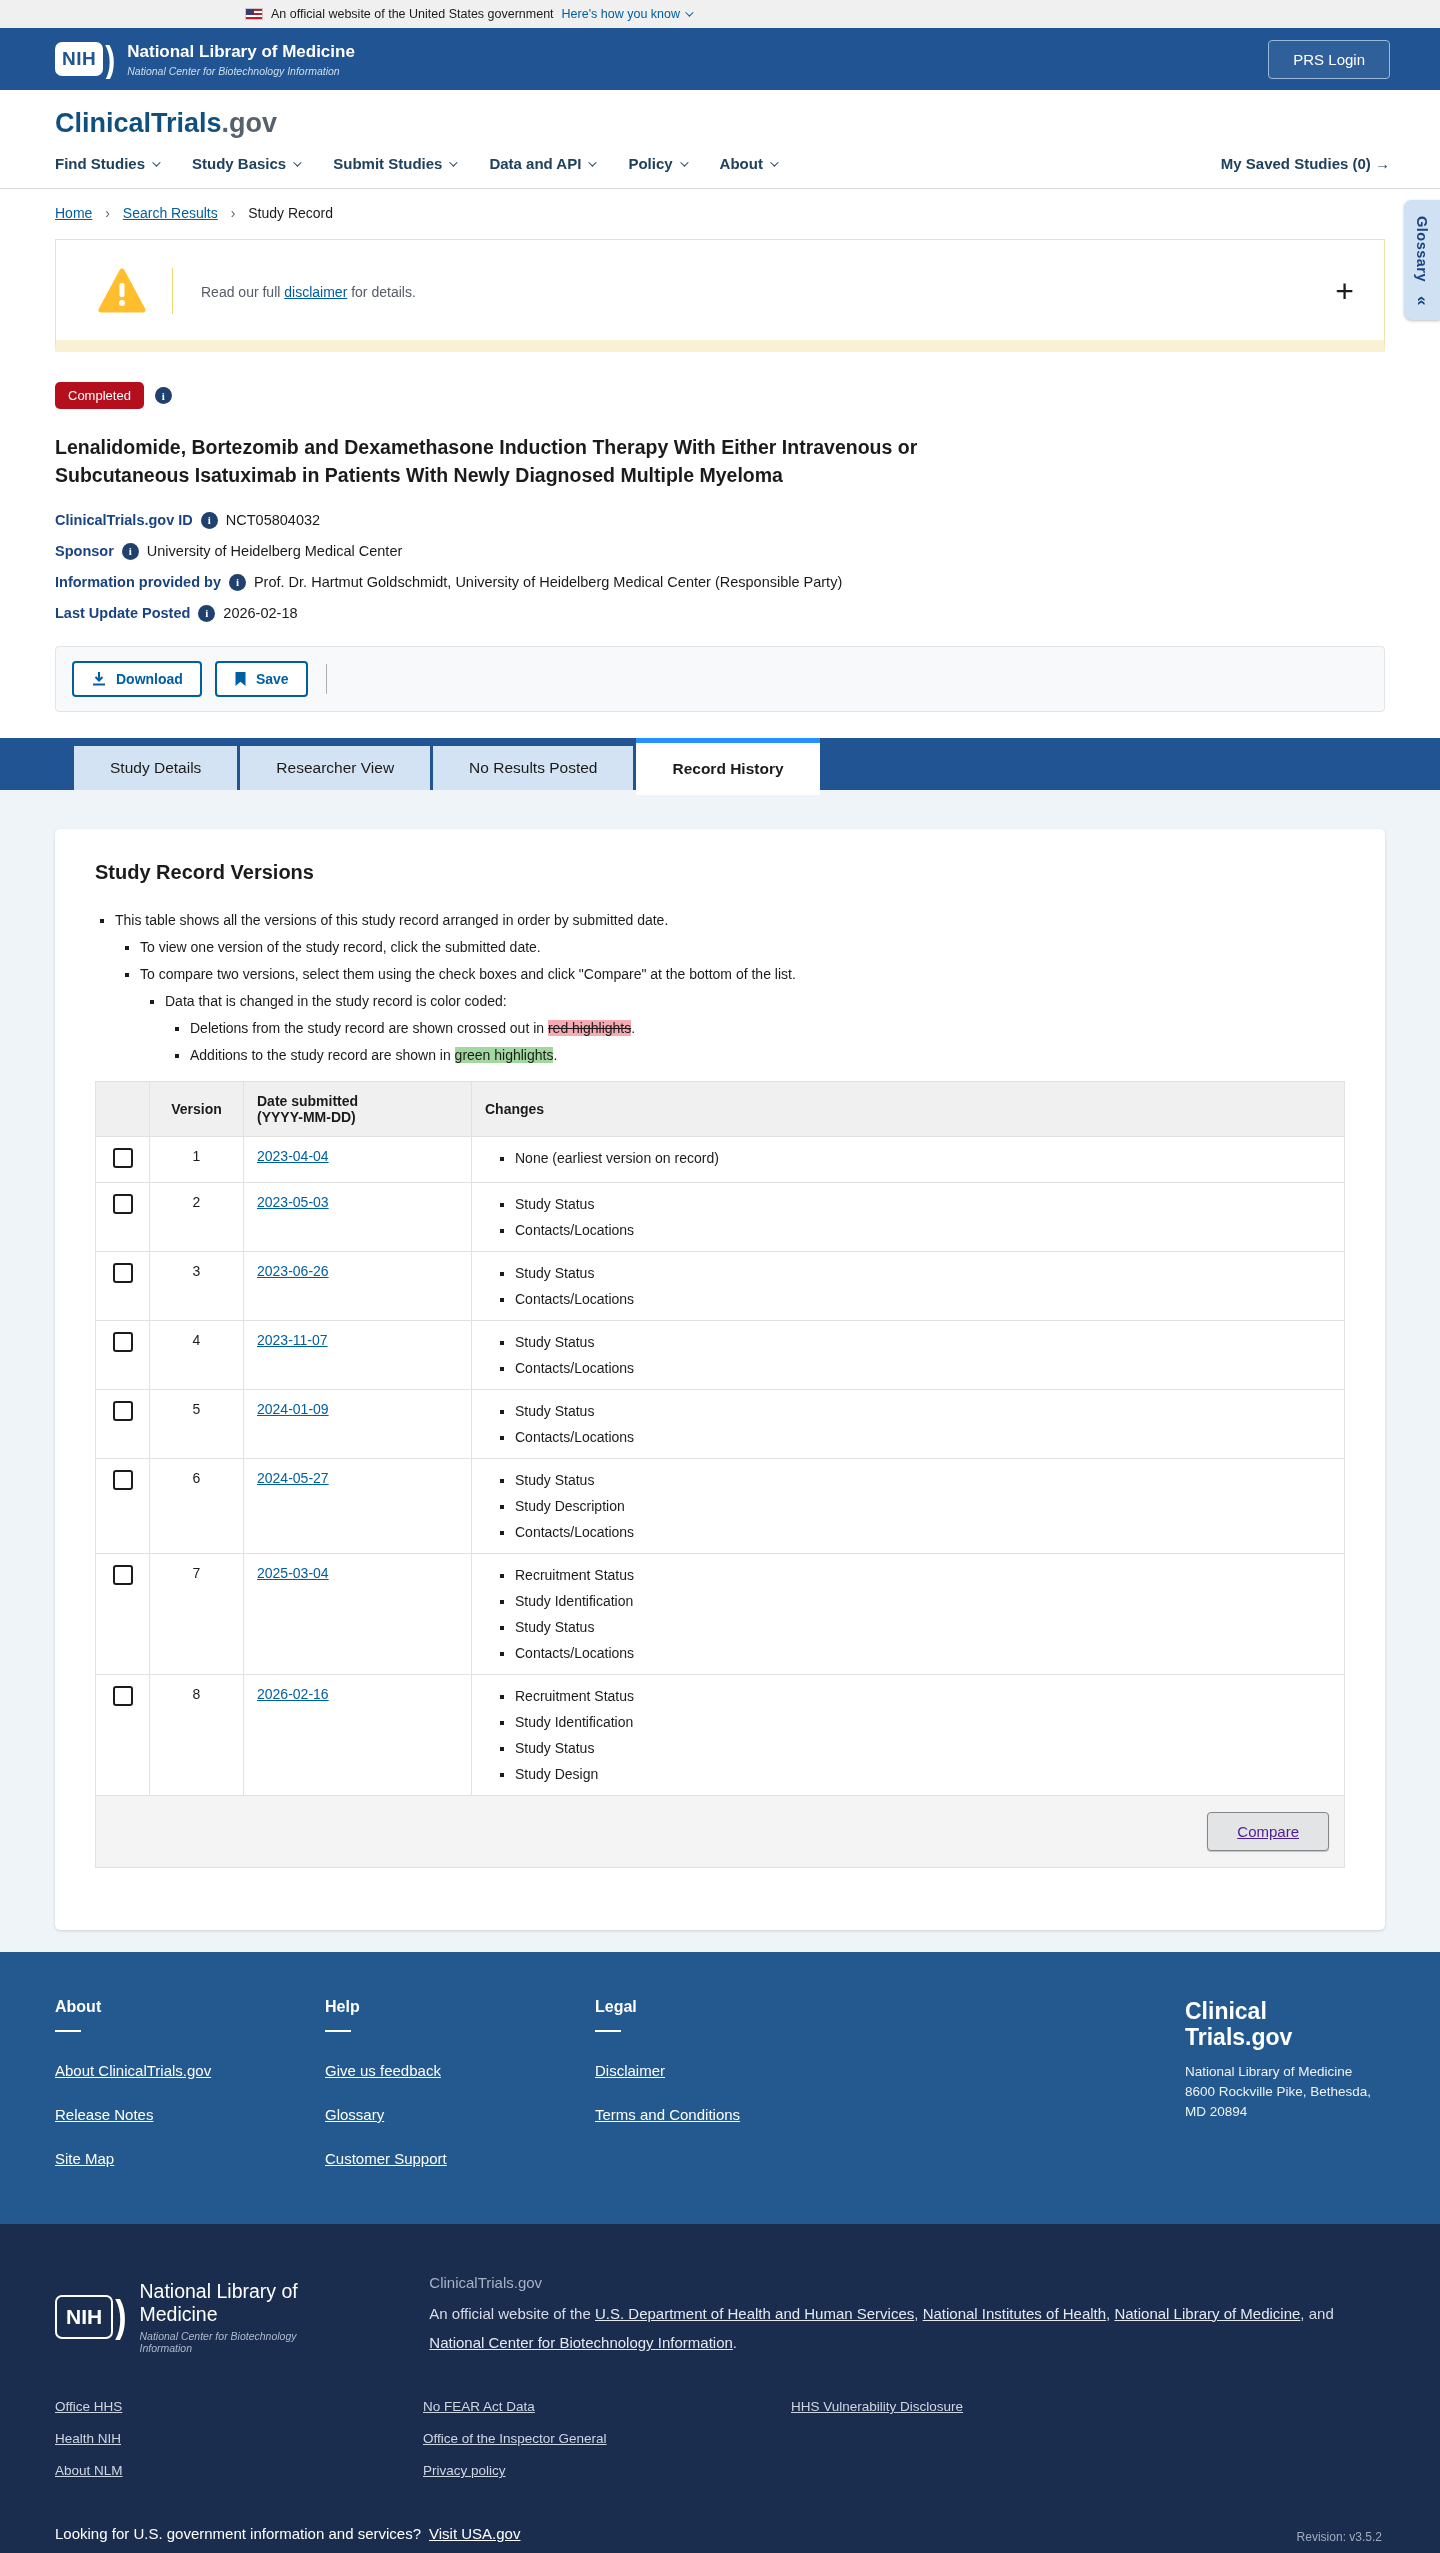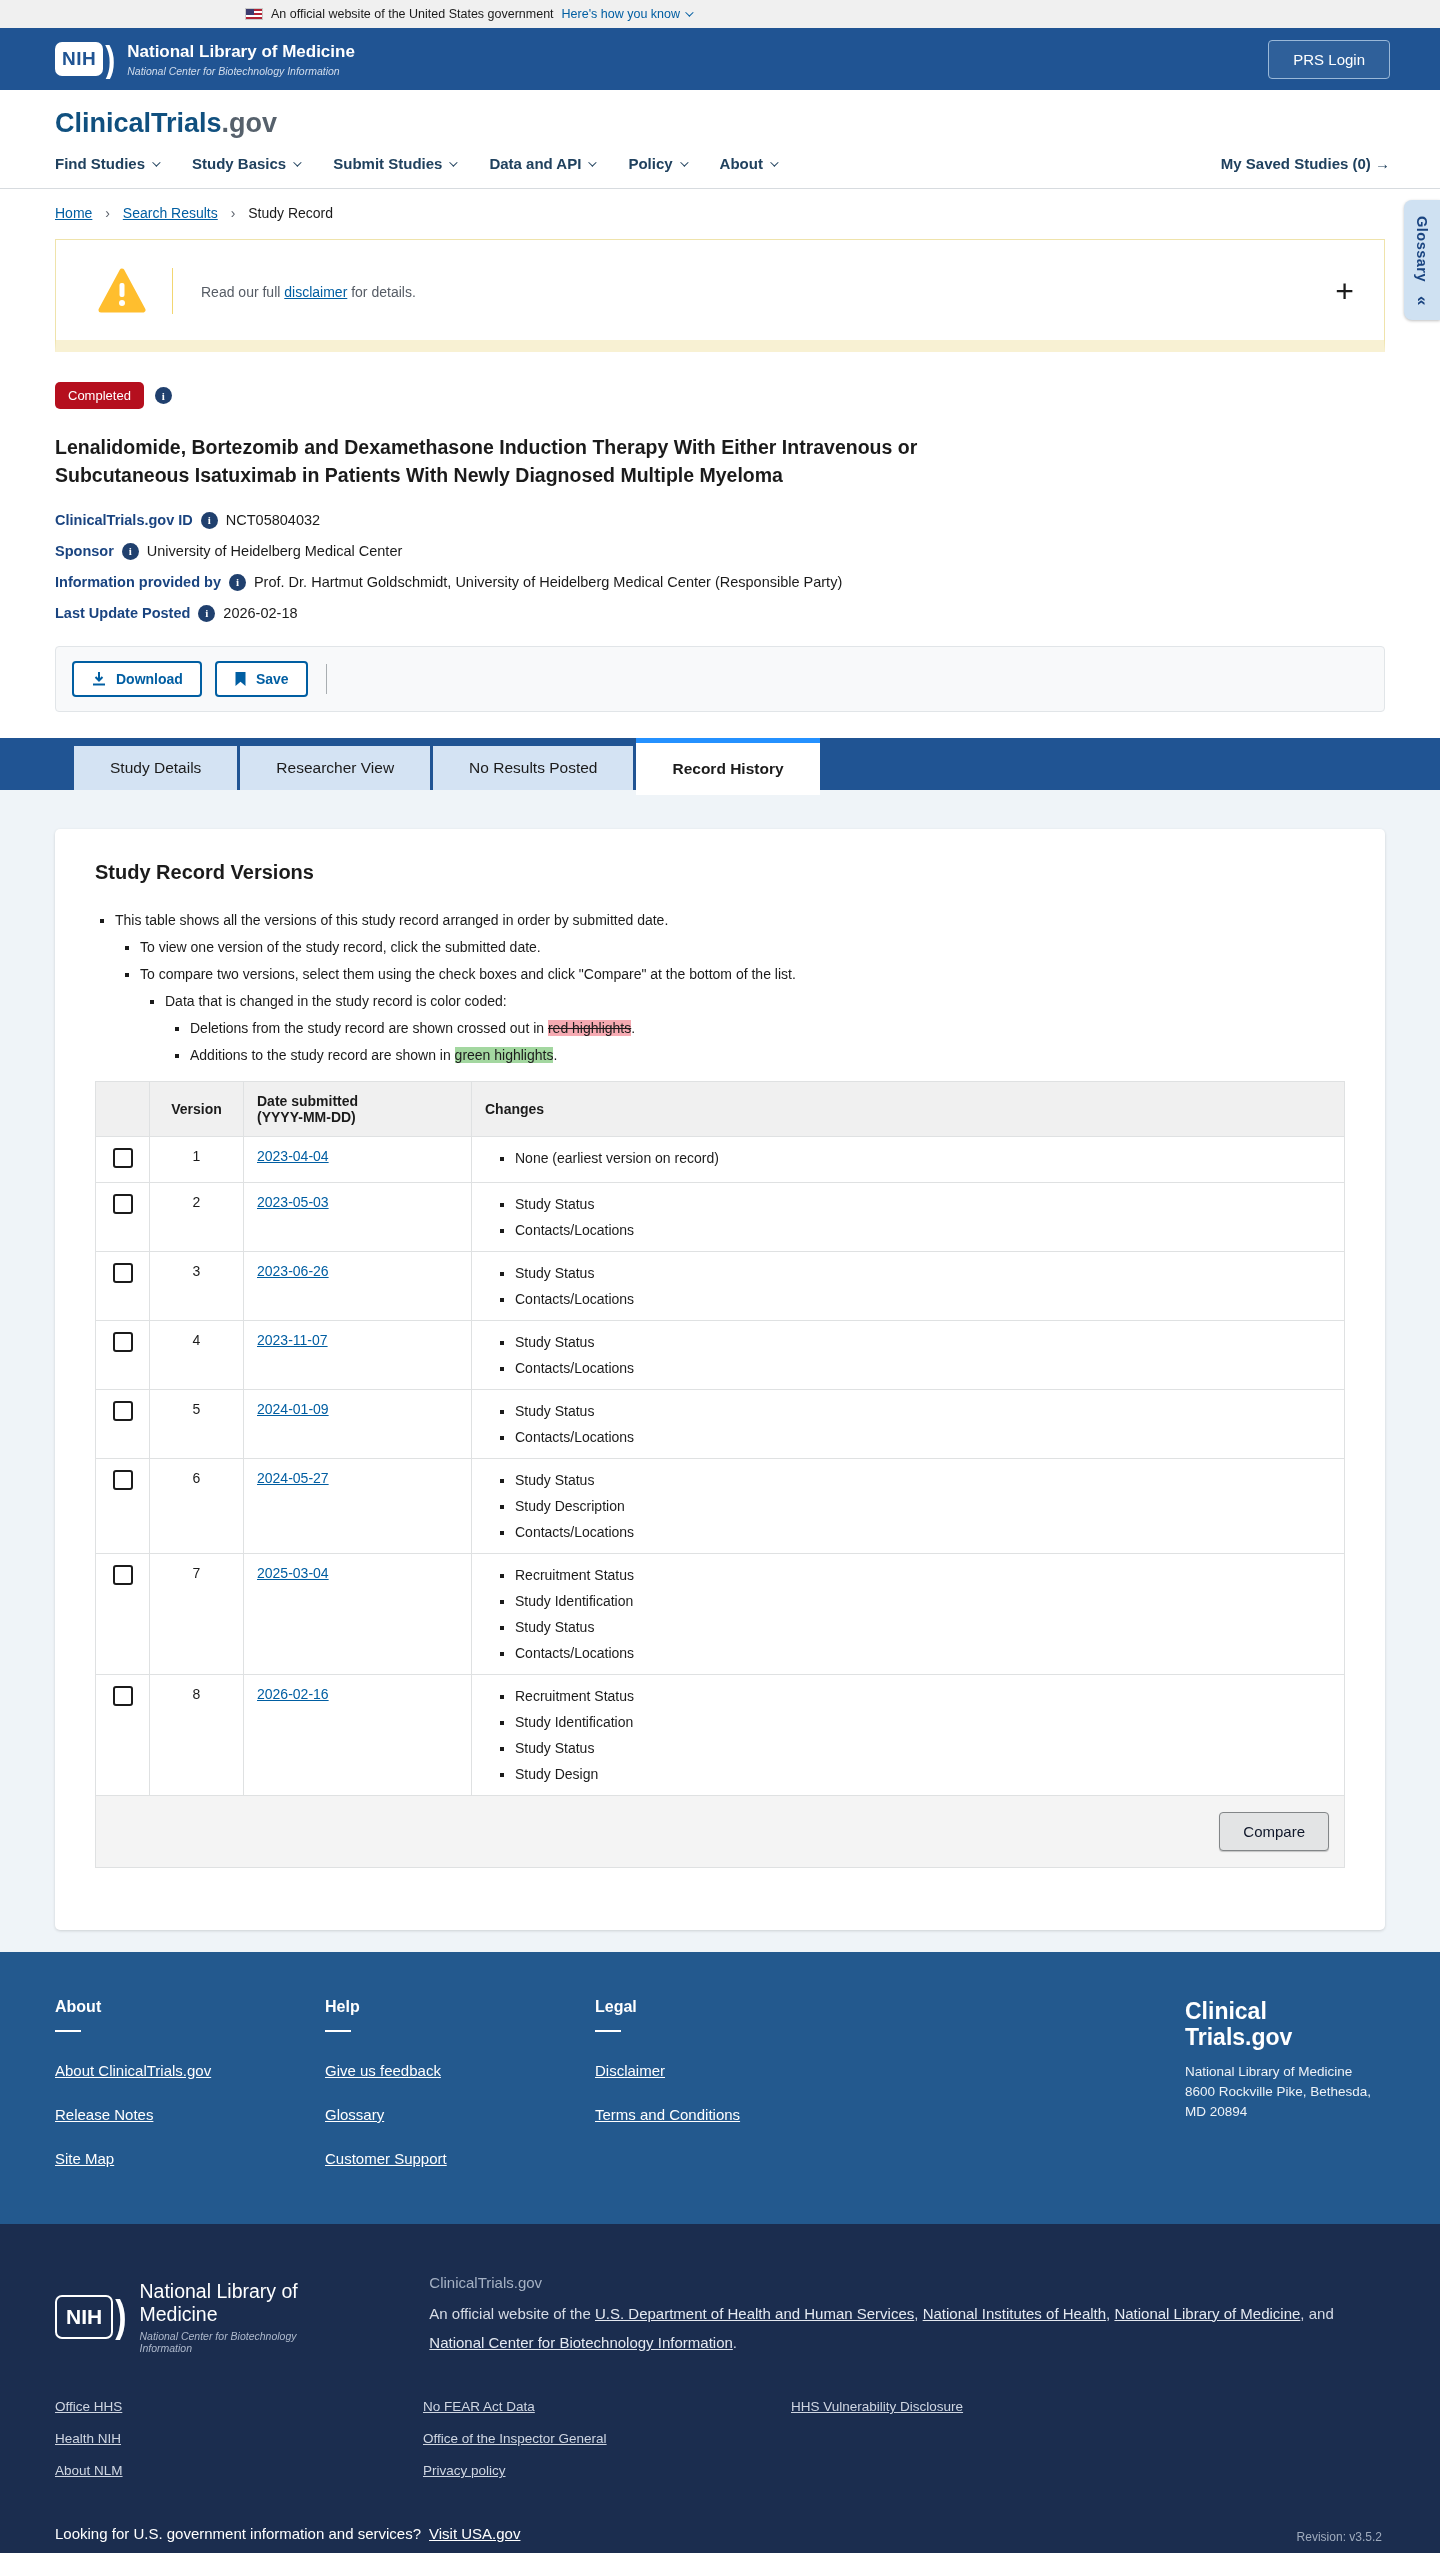--- a/index.html
+++ b/index.html
@@ -100,21 +100,21 @@
   .versions th, .versions td { border: 1px solid #dfe1e2; vertical-align: top; }
   .versions thead th { background: #f0f0f0; text-align: left; padding: 11px 13px; font-weight: bold; vertical-align: middle; }
   .versions th.c, .versions td.c { text-align: center; }
   .versions td { padding: 11px 13px; }
   .cb { width: 20px; height: 20px; border: 2px solid #1b1b1b; border-radius: 3px; background: #fff; display: inline-block; cursor: pointer; }
   .datelink { color: #005ea2; text-decoration: underline; }
   .changes-list { list-style: square; padding-left: 30px; }
   .changes-list li { margin: 2px 0 10px; }
   .changes-list li:last-child { margin-bottom: 2px; }
   .compare-cell { background: #f4f4f4; text-align: right; padding: 16px 15px !important; }
-  .compare-btn { background: #e3e4e5; border: 1px solid #838688; border-radius: 4px; padding: 10px 23px; font-size: 15px; color: #0f172a; font-family: inherit; cursor: pointer; box-shadow: 0 1px 1px rgba(0,0,0,0.2); }
+  .compare-btn { background: #e3e4e5; border: 1px solid #838688; border-radius: 4px; padding: 10px 29px; font-size: 15px; color: #4c1d95; font-family: inherit; cursor: pointer; box-shadow: 0 1px 1px rgba(0,0,0,0.2); text-decoration: underline; }
 
   
   .footer-top { background: #23598e; color: #fff; padding: 46px 55px 30px; display: flex; }
   .f-col { width: 270px; }
   .f-col h3 { font-size: 16px; font-weight: bold; }
   .f-rule { width: 26px; height: 2px; background: #fff; margin: 14px 0 30px; }
   .f-col a { display: block; color: #fff; text-decoration: underline; font-size: 15px; margin-bottom: 27px; }
   .f-brand { margin-left: auto; width: 200px; }
   .f-brand-name { font-size: 23px; font-weight: bold; line-height: 1.15; }
   .f-addr { font-size: 13.5px; line-height: 1.45; margin-top: 12px; color: #eef2f7; }

